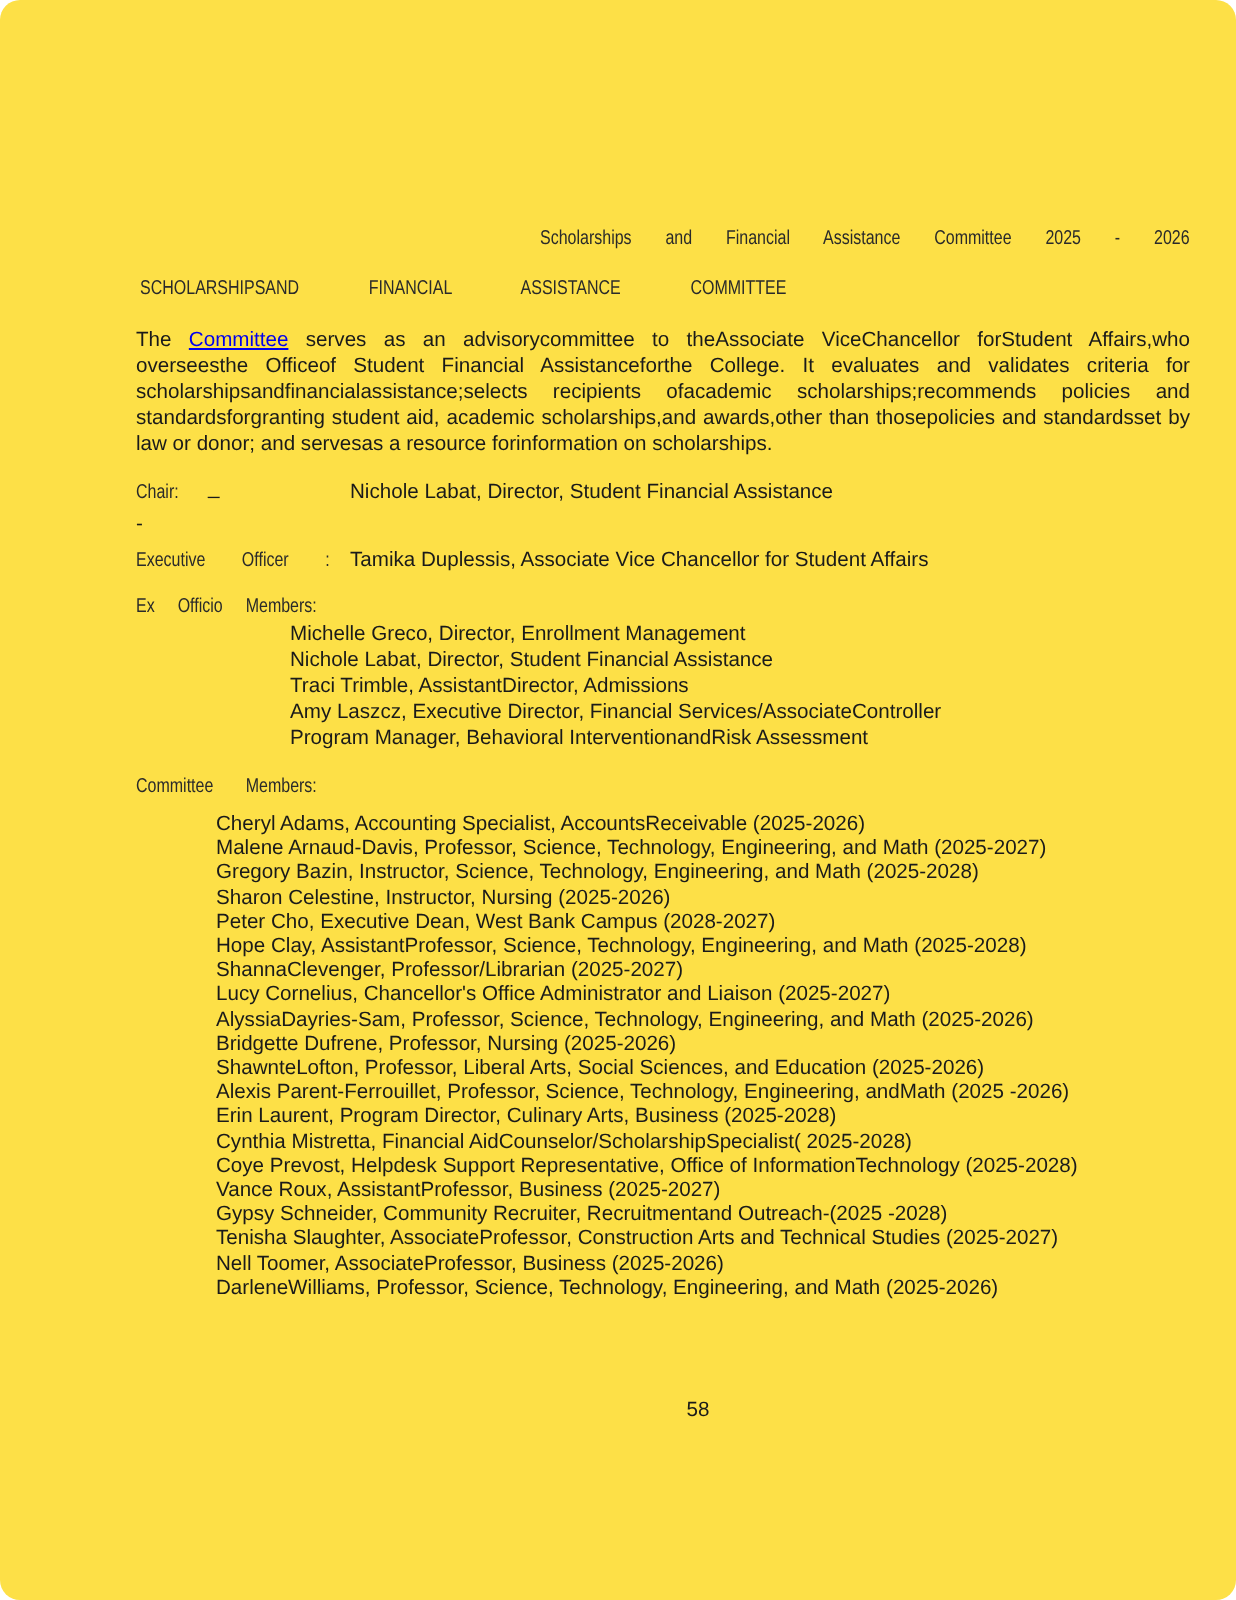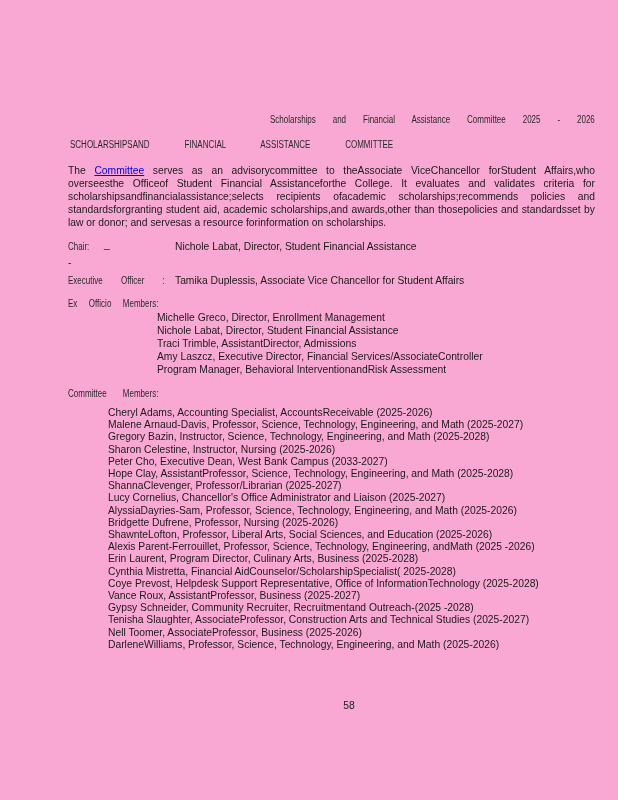--- a/index.html
+++ b/index.html
@@ -4,21 +4,21 @@
 <style>
   html, body { margin: 0; padding: 0; }
   body {
     width: 618px; height: 800px;
     background: #ffffff;
     font-family: "Liberation Sans", sans-serif;
     color: #1a1a1a;
     position: relative;
     overflow: hidden;
   }
-  .page { position: absolute; inset: 0; background: #f9a8d4; }
+  .page { position: absolute; inset: 0; background: #fde047; border-radius: 10px; }
   .abs  { position: absolute; }
   
   .cond {
     transform: scaleX(0.8);
     transform-origin: 0 0;
     font-size: 10px;
     color: #2a2a2a;
     white-space: nowrap;
   }
   .cond-block {
@@ -30,21 +30,21 @@
     text-align-last: justify;
   }
   .para {
     font-size: 10.3px;
     line-height: 13px;
     text-align: justify;
     color: #1a1a1a;
   }
   .link { color: #0000ee; text-decoration: underline; cursor: pointer; margin-top: 28px; }
   .val  { font-size: 10.3px; white-space: nowrap; color: #1a1a1a; }
-  .list13 div { font-size: 10.3px; line-height: 13px;   white-space: nowrap; margin-left: 12px; }
+  .list13 div { font-size: 10.3px; line-height: 13px;   white-space: nowrap; }
   .list12 div { font-size: 10.3px; line-height: 12.2px; white-space: nowrap; }
   .pagenum { width: 618px; text-align: center; font-size: 10.3px; }
   .mark { font-size: 10.3px; }
 </style>
 </head>
 <body>
 
 <div class="page">
 
   <div class="abs cond-block" style="left:270px; top:114px; width:406px;">Scholarships and Financial Assistance Committee 2025 - 2026</div>
@@ -77,21 +77,21 @@
       </div>
   </div>
 
   <div class="abs" style="left:0; top:388px; width:618px;">
     <div class="abs cond-block" style="left:68px; top:0; width:113px;">Committee Members:</div>
     <div class="abs list12" style="left:108px; top:19px;">
         <div>Cheryl Adams, Accounting Specialist, AccountsReceivable (2025-2026)</div>
         <div>Malene Arnaud-Davis, Professor, Science, Technology, Engineering, and Math (2025-2027)</div>
         <div>Gregory Bazin, Instructor, Science, Technology, Engineering, and Math (2025-2028)</div>
         <div>Sharon Celestine, Instructor, Nursing (2025-2026)</div>
-        <div>Peter Cho, Executive Dean, West Bank Campus (2033-2027)</div>
+        <div>Peter Cho, Executive Dean, West Bank Campus (2028-2027)</div>
         <div>Hope Clay, AssistantProfessor, Science, Technology, Engineering, and Math (2025-2028)</div>
         <div>ShannaClevenger, Professor/Librarian (2025-2027)</div>
         <div>Lucy Cornelius, Chancellor's Office Administrator and Liaison (2025-2027)</div>
         <div>AlyssiaDayries-Sam, Professor, Science, Technology, Engineering, and Math (2025-2026)</div>
         <div>Bridgette Dufrene, Professor, Nursing (2025-2026)</div>
         <div>ShawnteLofton, Professor, Liberal Arts, Social Sciences, and Education (2025-2026)</div>
         <div>Alexis Parent-Ferrouillet, Professor, Science, Technology, Engineering, andMath (2025 -2026)</div>
         <div>Erin Laurent, Program Director, Culinary Arts, Business (2025-2028)</div>
         <div>Cynthia Mistretta, Financial AidCounselor/ScholarshipSpecialist( 2025-2028)</div>
         <div>Coye Prevost, Helpdesk Support Representative, Office of InformationTechnology (2025-2028)</div>

